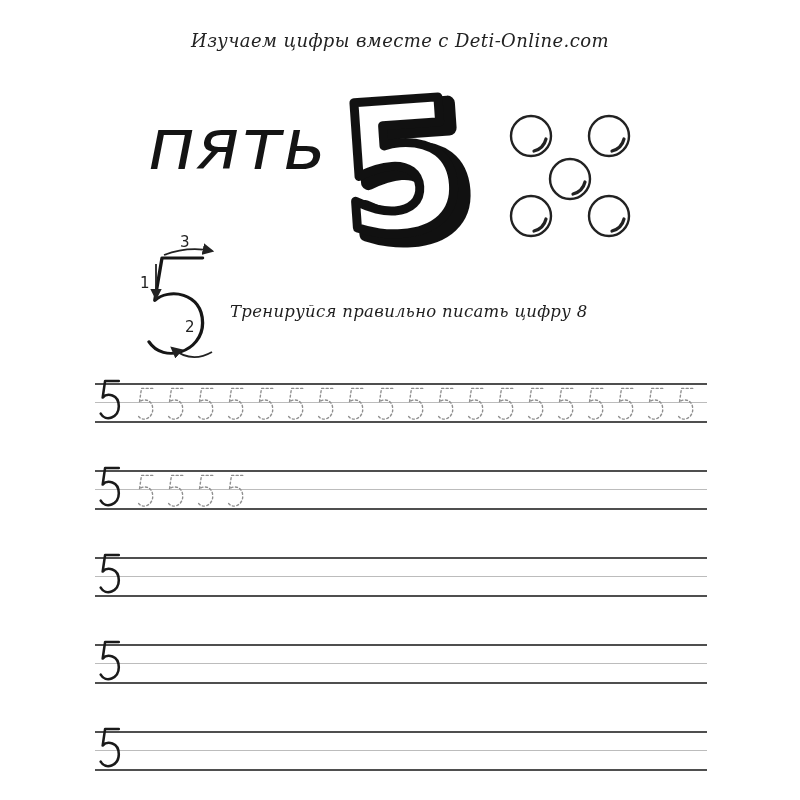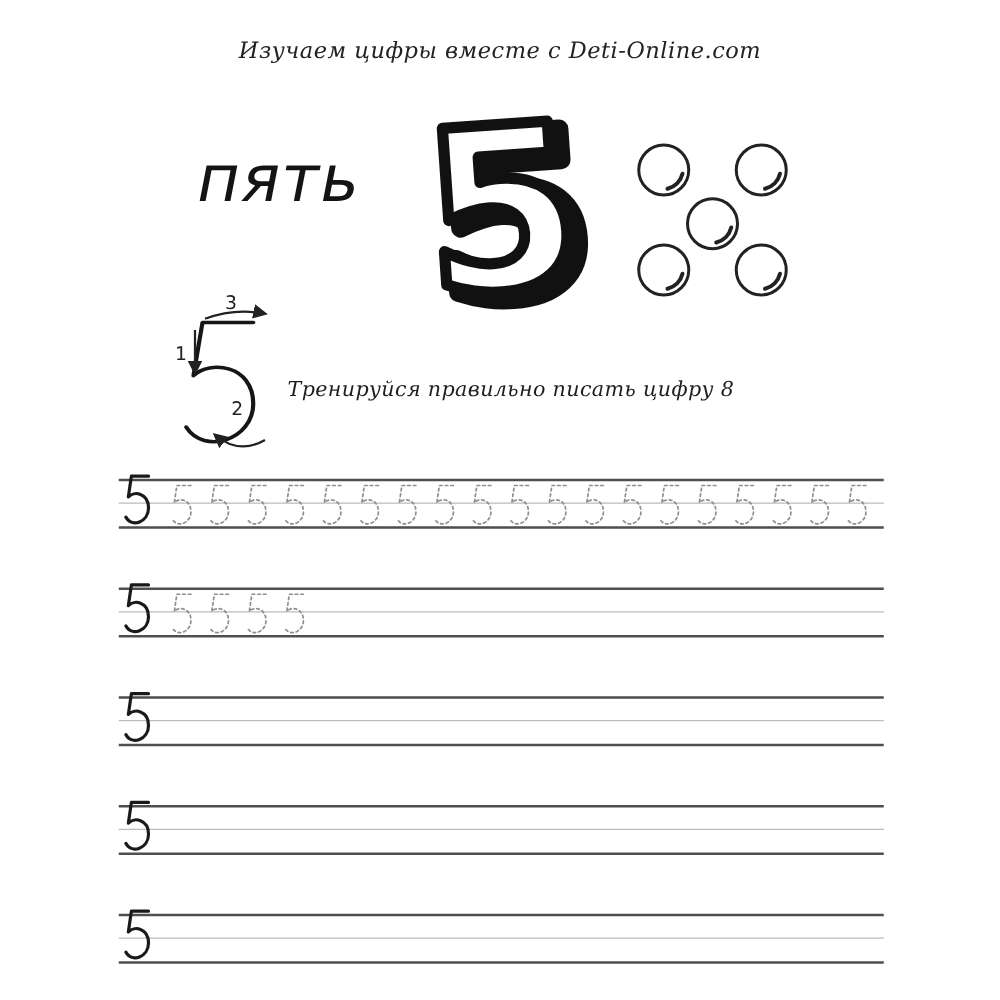--- a/index.html
+++ b/index.html
@@ -25,21 +25,21 @@
     font-style:italic;
     font-size:18px;
     letter-spacing:.4px;
     color:#222;
   }
   .word{
     position:absolute;left:148px;top:108px;width:140px;
     text-align:right;
     font-family:"DejaVu Sans",sans-serif;
     font-style:italic;
-    font-size:52px;
+    font-size:72px;
     line-height:72px;
     letter-spacing:1px;
     color:#141414;
   }
   .big5{position:absolute;left:338px;top:82px;width:148px;height:170px;}
   .dots{position:absolute;left:498px;top:106px;width:146px;height:132px;}
   .guide{position:absolute;left:136px;top:232px;width:115px;height:135px;}
   .instr{
     position:absolute;left:230px;top:302px;
     font-family:"DejaVu Serif",serif;

